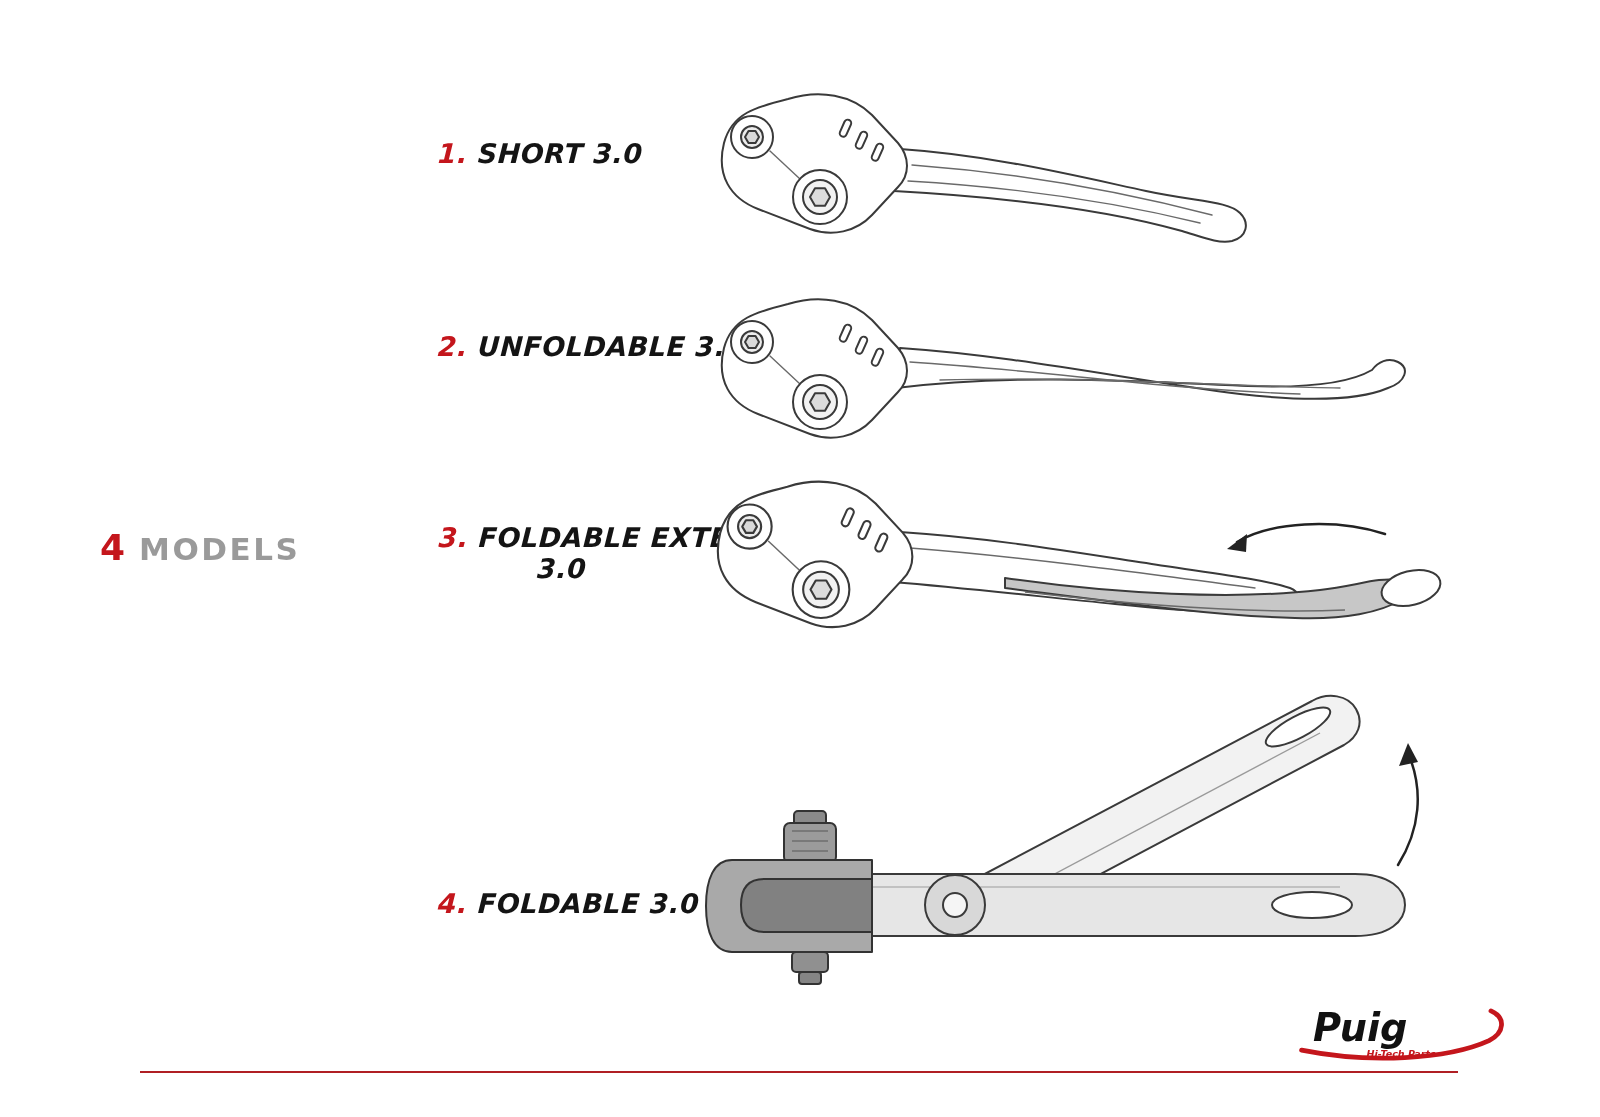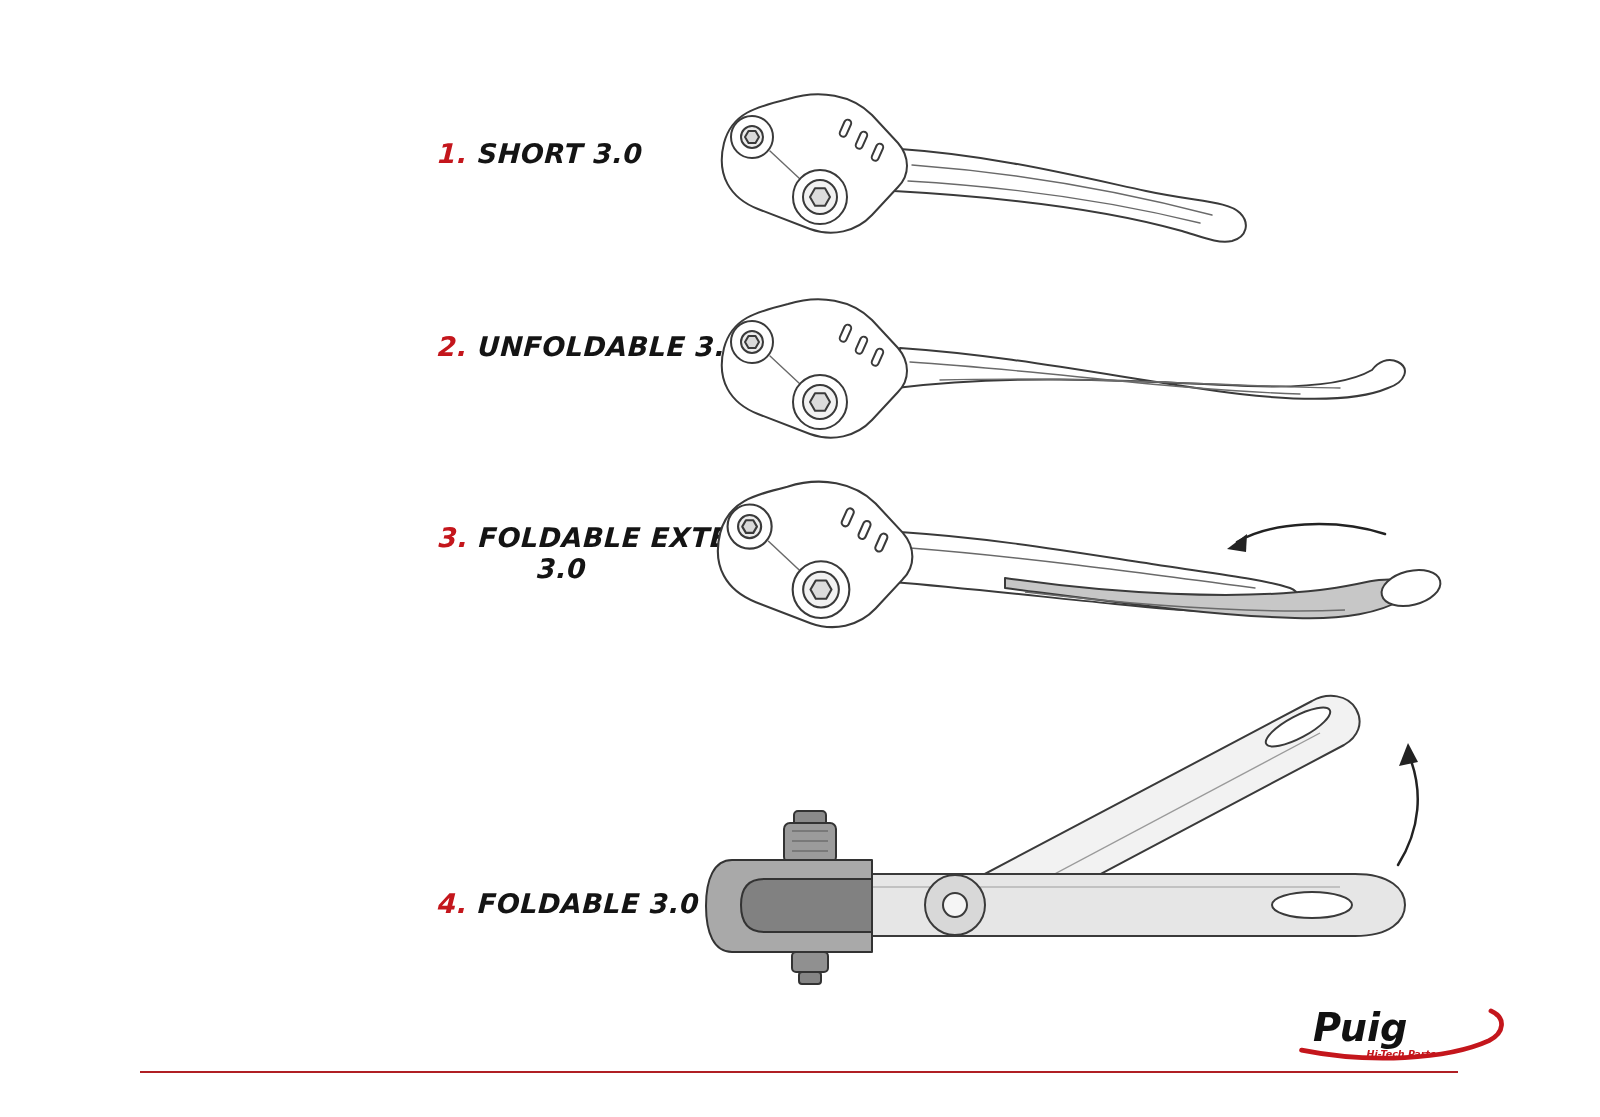--- a/index.html
+++ b/index.html
@@ -25,20 +25,23 @@
   .brand{position:absolute;right:88px;bottom:54px;width:220px;height:64px;}
   svg{display:block;}
   .sketch{stroke:#3a3a3a;stroke-width:2;fill:#ffffff;stroke-linejoin:round;stroke-linecap:round;}
   .detail{stroke:#6a6a6a;stroke-width:1.4;fill:none;}
 </style>
 </head>
 <body>
 
 <div class="canvas">
 
+  <div class="models-heading">
+    <span class="num">4</span><span class="txt">MODELS</span>
+  </div>
 
   <div class="item-label" style="left:438px;top:138px;">
     <span class="num">1.</span><span>SHORT 3.0</span>
   </div>
 
   <div class="item-label" style="left:438px;top:331px;">
     <span class="num">2.</span><span>UNFOLDABLE 3.0</span>
   </div>
 
   <div class="item-label" style="left:438px;top:522px;">

